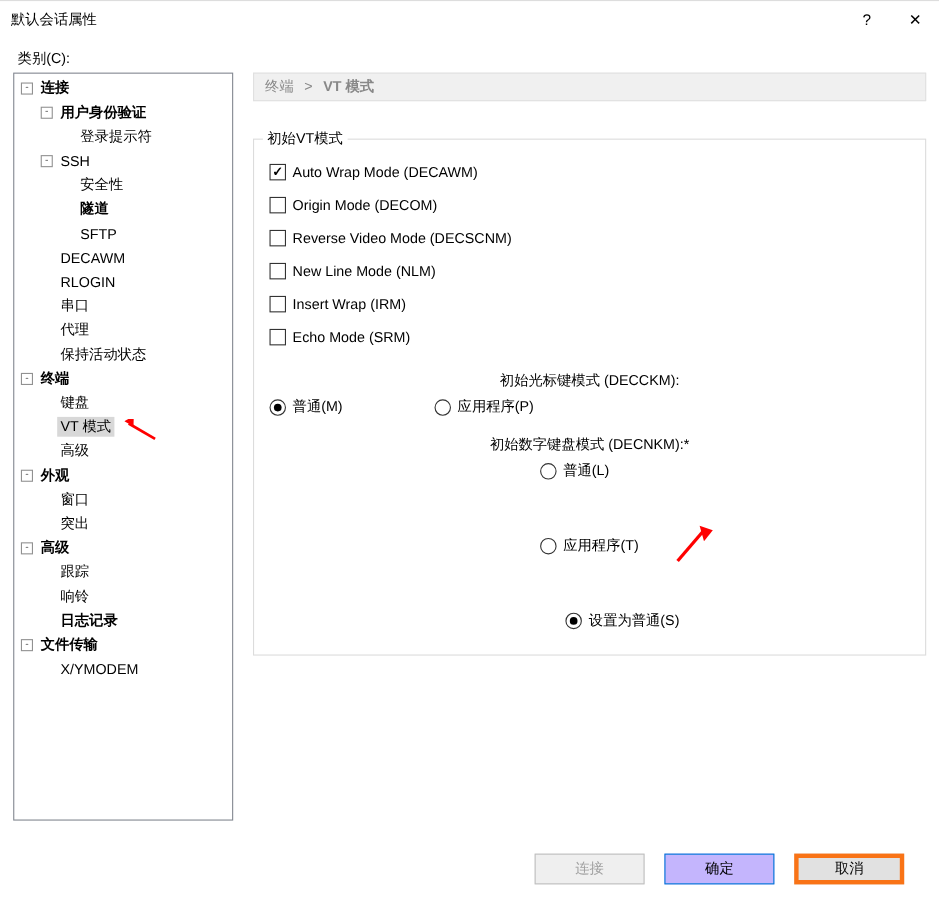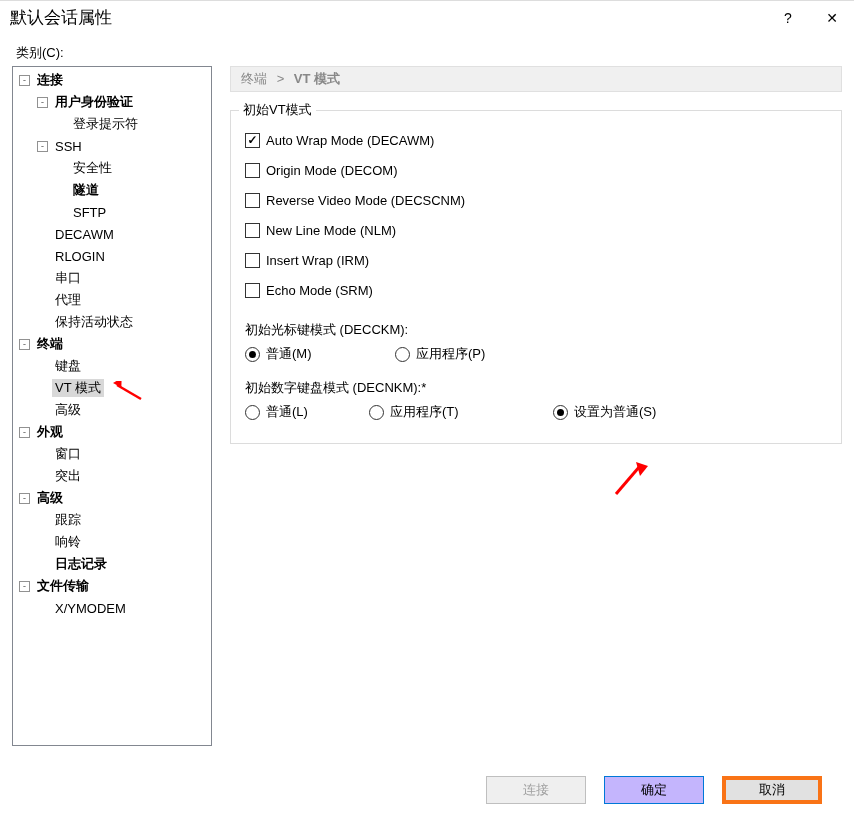--- a/index.html
+++ b/index.html
@@ -1,19 +1,19 @@
 <!DOCTYPE html>
 <html><head>
 <meta charset="utf-8">
 <style>
   * { box-sizing: border-box; font-family: "Microsoft YaHei", "Segoe UI", Tahoma, sans-serif; }
   body { margin: 0; width: 854px; height: 818px; background: #fff; font-size: 13px; color: #000; }
   .dialog { width: 854px; height: 818px; display: flex; flex-direction: column; border-top: 1px solid #ddd; }
   .titlebar { height: 33px; display: flex; align-items: center; padding-left: 10px; }
-  .titlebar .title { flex: 1; font-size: 17px; }
+  .titlebar .title { flex: 1; font-size: 13px; }
   .titlebar .tb-btn { width: 44px; height: 33px; display: flex; align-items: center; justify-content: center; font-size: 14px; color: #000; }
   .content { flex: 1; display: flex; flex-direction: column; padding: 0 12px 0 12px; }
   .cat-label { margin: 10px 0 4px 4px; font-size: 13px; }
   .columns { flex: 1; display: flex; gap: 18px; min-height: 0; }
   .tree-wrap { width: 200px; border: 1px solid #828790; background: #fff; overflow: auto; padding: 2px 0; height: 680px;}
   ul.tree, ul.tree ul { list-style: none; margin: 0; padding: 0; }
   ul.tree > li { }
   .node { display: flex; align-items: center; height: 22px; white-space: nowrap; cursor: default; }
   .exp { width: 11px; height: 11px; border: 1px solid #919191; background: #fff; display: inline-flex; align-items: center; justify-content: center; font-size: 9px; line-height: 1; margin: 0 4px 0 6px; color: #555; font-family: monospace;}
   .exp.empty { border:none; width:11px; }
@@ -32,21 +32,21 @@
   .group-title { position: absolute; top: -10px; left: 8px; background: #fff; padding: 0 4px; font-size: 13px;}
   .group-inner { padding: 0 14px; }
   .cb-row { display: flex; align-items: center; height: 30px; }
   .cb { width: 15px; height: 15px; border: 1px solid #333; margin-right: 6px; display: inline-flex; align-items:center; justify-content:center; font-size:12px; line-height:1; }
   .cb.checked::after { content: "✓"; font-weight:700; }
   .section-label { margin-top: 16px; margin-bottom: 6px; font-size: 13px; }
   .radio-row { display: flex; align-items: center; gap: 60px; margin-bottom: 4px;}
   .radio-opt { display: flex; align-items: center; min-width: 90px;}
   .radio { width: 15px; height: 15px; border: 1px solid #333; border-radius: 50%; margin-right: 6px; display:inline-flex; align-items:center; justify-content:center;}
   .radio.checked::after { content: ""; width: 7px; height: 7px; background: #000; border-radius: 50%; display:block;}
-  .group-wrap { position: relative; margin-top: 4px;}
+  .group-wrap { position: relative; margin-top: 20px; text-align: center;}
   .buttons { height: 56px; display: flex; align-items: center; justify-content: flex-end; gap: 18px; padding-right: 20px; }
   .btn { width: 100px; height: 28px; border: 4px solid #f97316; background: #e1e1e1; display:flex; align-items:center; justify-content:center; font-size:13px; cursor:default;}
   .btn.primary { border: 1px solid #0078d7; background: #c4b5fd;}
   .btn.disabled { color: #a0a0a0; border:1px solid #bfbfbf; background: #efefef;}
   .arrow { position:absolute; pointer-events:none; }
 </style>
 </head>
 <body>
 
 <div class="dialog">
@@ -275,21 +275,21 @@
                     <span class="radio checked"></span>
                     <span>普通(M)</span>
                   </div>
                 <div class="radio-opt">
                     <span class="radio"></span>
                     <span>应用程序(P)</span>
                   </div>
               </div>
 
               <div class="section-label">初始数字键盘模式 (DECNKM):*</div>
-              <div class="radio-row" style="gap:34px;">
+              <div class="radio-row" style="gap:50px;flex-direction:column;">
                 <div class="radio-opt">
                     <span class="radio"></span>
                     <span>普通(L)</span>
                   </div>
                 <div class="radio-opt">
                     <span class="radio"></span>
                     <span>应用程序(T)</span>
                   </div>
                 <div class="radio-opt" style="margin-left:60px;">
                     <span class="radio checked"></span>

